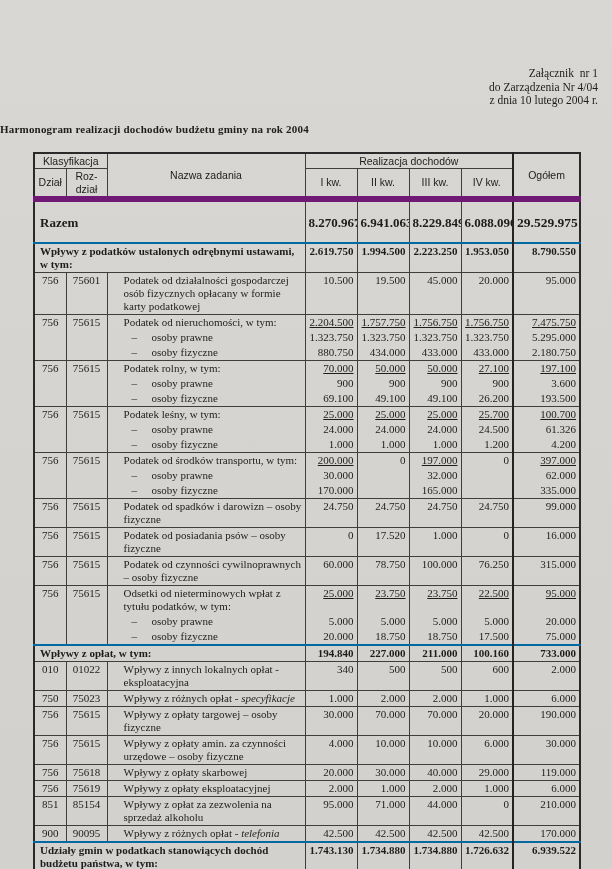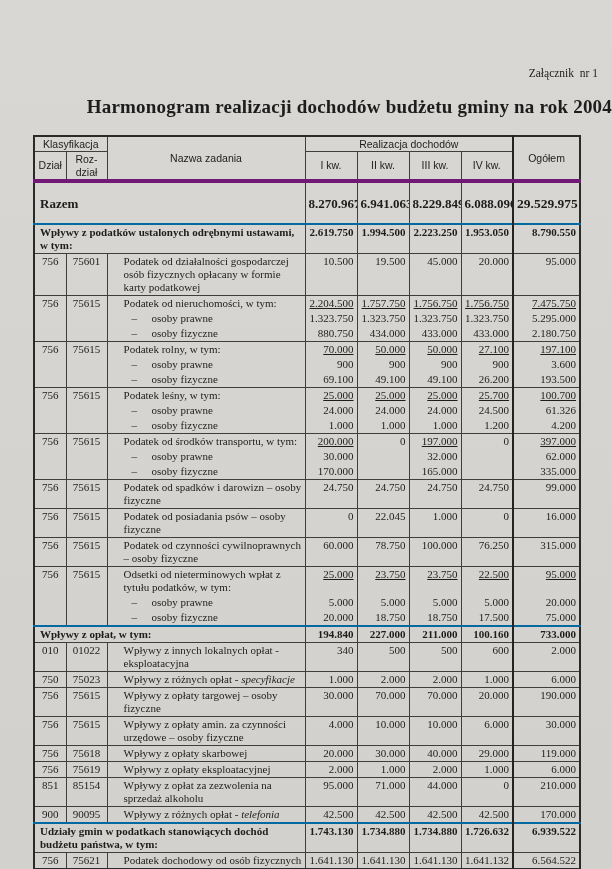--- a/index.html
+++ b/index.html
@@ -12,39 +12,39 @@
   }
   .annotation{
     padding-top:67px;
     margin-right:14px;
     text-align:right;
     font-size:11.5px;
     line-height:13.5px;
   }
   .annotation div{white-space:pre;}
   .doc-title{
-    text-align:right;
+    text-align:left;
     font-weight:bold;
-    font-size:19px;
+    font-size:11px;
     margin:15px 0 0 0;
     letter-spacing:.2px;
   }
   table.budget{
     border-collapse:collapse;
     table-layout:fixed;
     width:546px;
     margin:17px 0 0 33px;
     border:2px solid #2a2a2a;
   }
   th,td{
     border-left:1px solid #3e3e3e;
     border-right:1px solid #3e3e3e;
     overflow:hidden;
   }
-  thead{border-bottom:4px solid #701a75;}
+  thead{border-bottom:6px solid #701a75;}
   th{
     font-family:"Liberation Sans","DejaVu Sans",sans-serif;
     font-weight:normal;
     font-size:10.5px;
     text-align:center;
     vertical-align:middle;
     padding:1px 1px;
     border-top:1px solid #3e3e3e;
     border-bottom:1px solid #3e3e3e;
     line-height:12.5px;
@@ -73,20 +73,22 @@
   tr.row-section td.name{padding-left:5px;}
   .sub .dash{display:inline-block;width:20px;padding-left:8px;}
   .it{font-style:italic;}
   .ul{text-decoration:underline;text-decoration-thickness:1px;text-underline-offset:1px;}
 </style>
 </head>
 <body style="color: rgb(29, 29, 29);">
 
 <div class="annotation">
   <div>Załącznik  nr 1</div>
+  <div>do Zarządzenia Nr 4/04</div>
+  <div>z dnia 10 lutego 2004 r.</div>
 </div>
 
 <div class="doc-title">Harmonogram realizacji dochodów budżetu gminy na rok 2004</div>
 
 <table class="budget">
   <colgroup>
     <col style="width:32px">
       <col style="width:41px">
       <col style="width:198px">
     <col style="width:52px">
@@ -267,21 +269,21 @@
         <td class="num">24.750</td>
         <td class="num">24.750</td>
         <td class="num">24.750</td>
         <td class="num total">99.000</td>
       </tr>
       <tr class="row-item">
         <td class="code">756</td>
         <td class="code">75615</td>
         <td class="name">Podatek od posiadania psów – osoby fizyczne</td>
         <td class="num">0</td>
-        <td class="num">22.045</td>
+        <td class="num">17.520</td>
         <td class="num">1.000</td>
         <td class="num">0</td>
         <td class="num total">16.000</td>
       </tr>
       <tr class="row-item">
         <td class="code">756</td>
         <td class="code">75615</td>
         <td class="name">Podatek od czynności cywilnoprawnych – osoby fizyczne</td>
         <td class="num">60.000</td>
         <td class="num">78.750</td>

